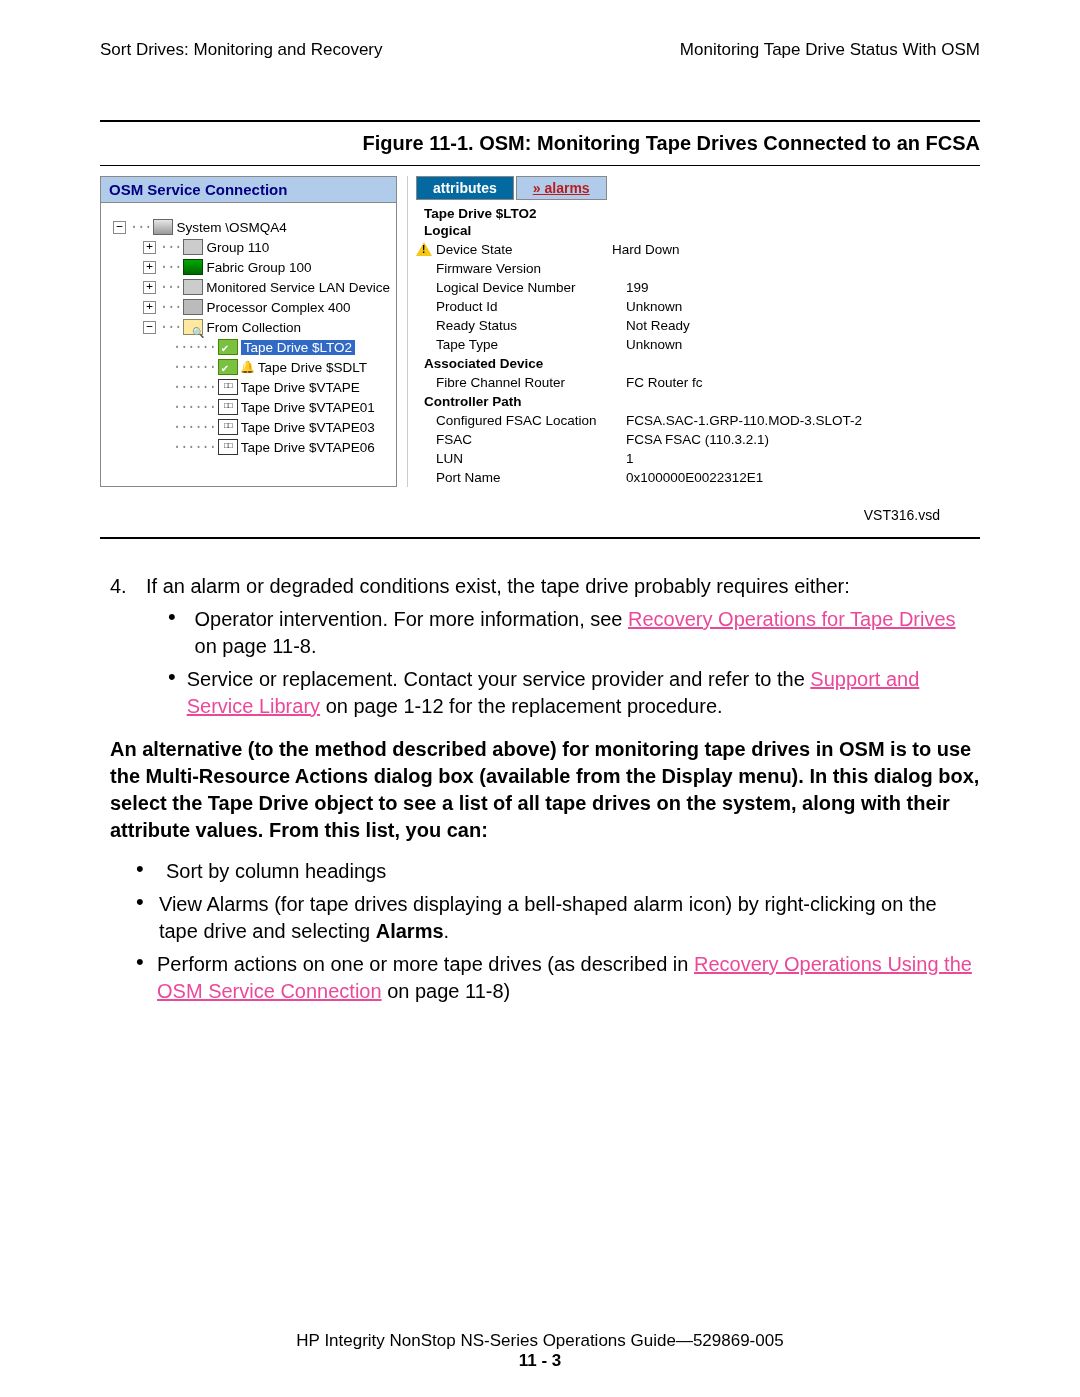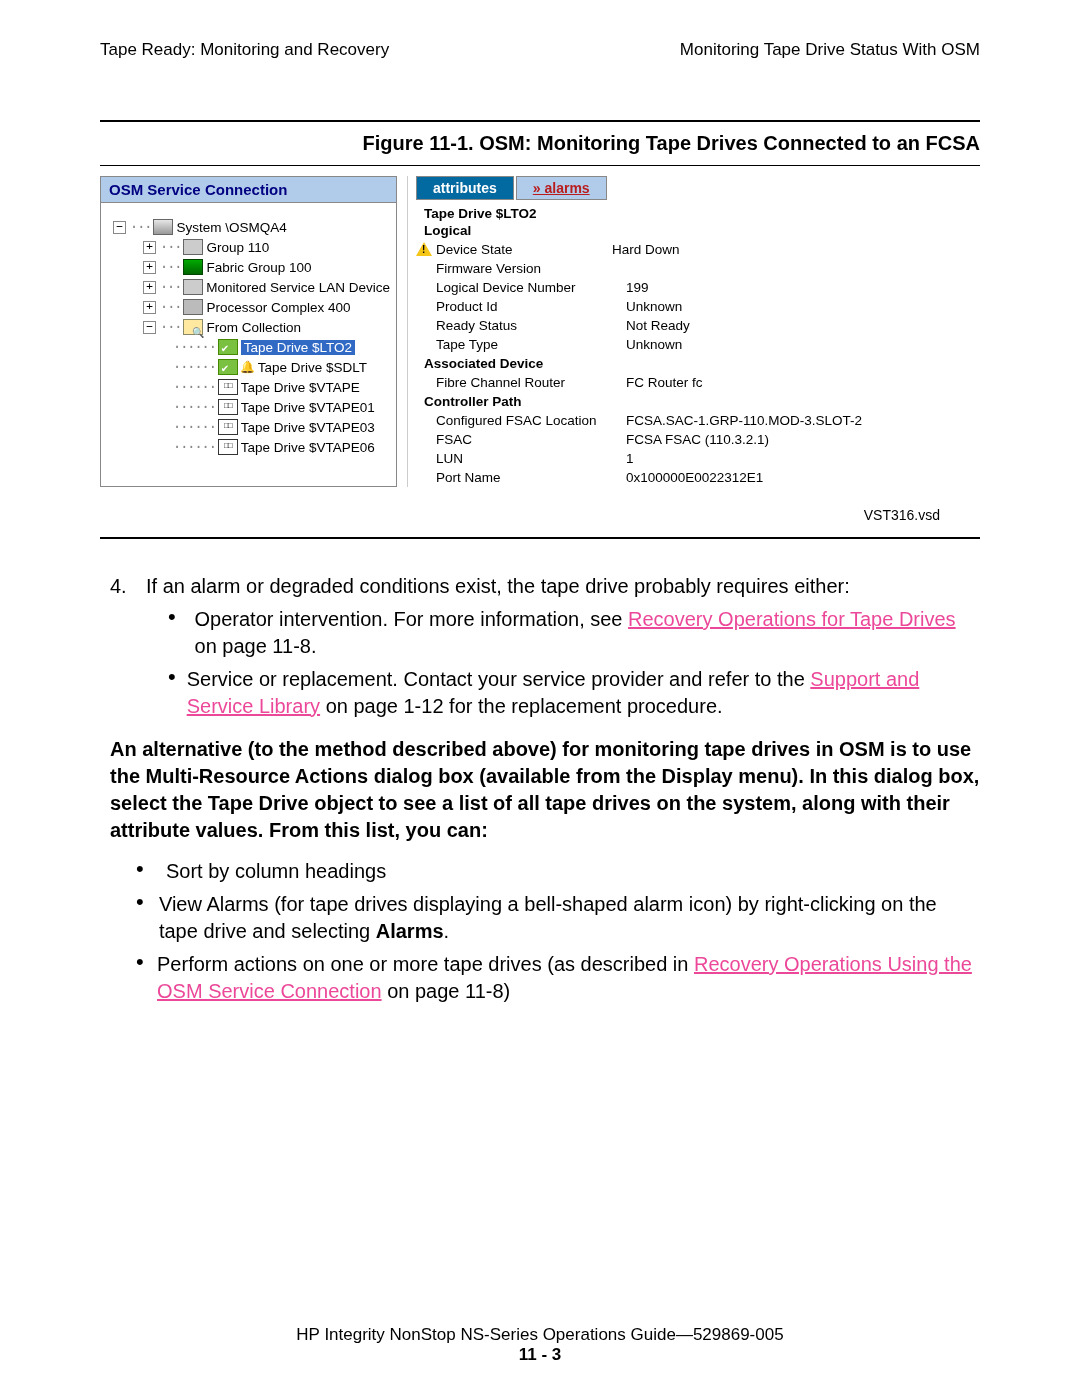--- a/index.html
+++ b/index.html
@@ -188,34 +188,34 @@
     margin-bottom: 6px;
   }
   .bullet-row .dot { width: 30px; font-size: 22px; line-height: 22px; }
   .body-para { margin: 16px 0 14px 0; padding-left: 10px; font-weight: bold; }
   .bullet-list2 {
     padding-left: 36px;
   }
   a.link { color: #ec4899; text-decoration: underline; }
   .footer {
     position: absolute;
-    bottom: 32px;
+    bottom: 26px;
     left: 0;
     right: 0;
     text-align: center;
     font-size: 17px;
   }
   .footer-page { font-weight: bold; }
 </style>
 </head>
 <body>
 
 <div class="page">
   <div class="header-row">
-    <div>Tape Ready: Monitoring and Recovery</div>
+    <div>Sort Drives: Monitoring and Recovery</div>
     <div>Monitoring Tape Drive Status With OSM</div>
   </div>
 
   <div class="figure-title">Figure 11-1.  OSM: Monitoring Tape Drives Connected to an FCSA</div>
 
   <div class="figure-box">
     <div class="osm-outer">
 
       <div class="osm-left">
         <div class="osm-title">OSM Service Connection</div>

